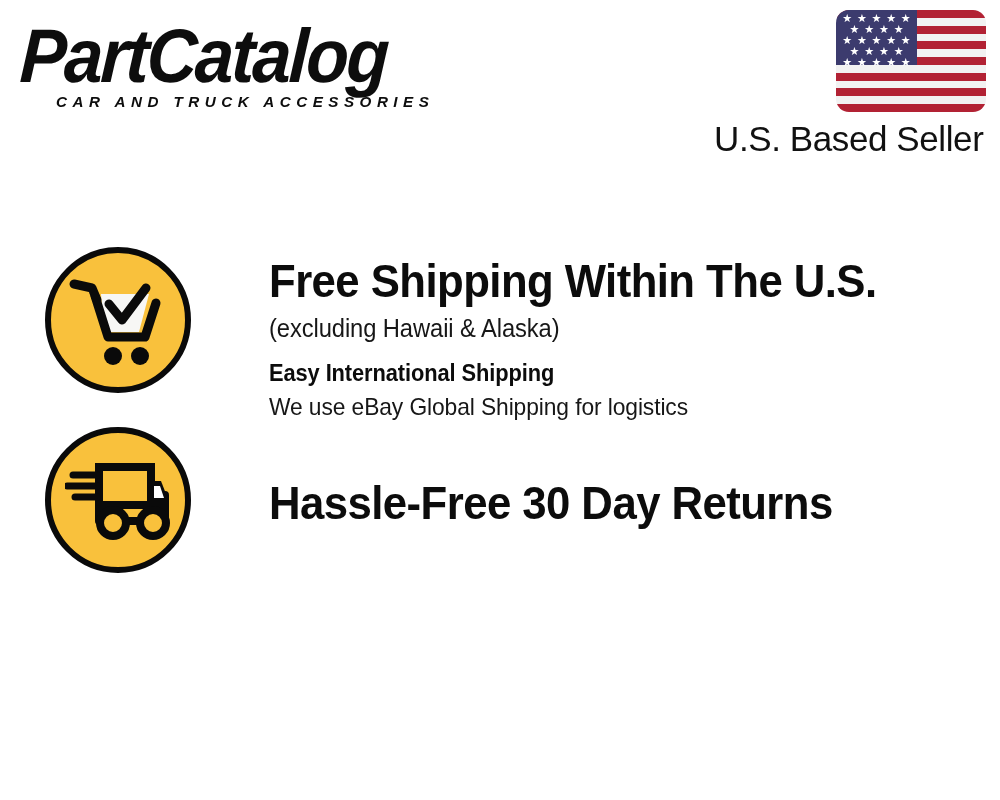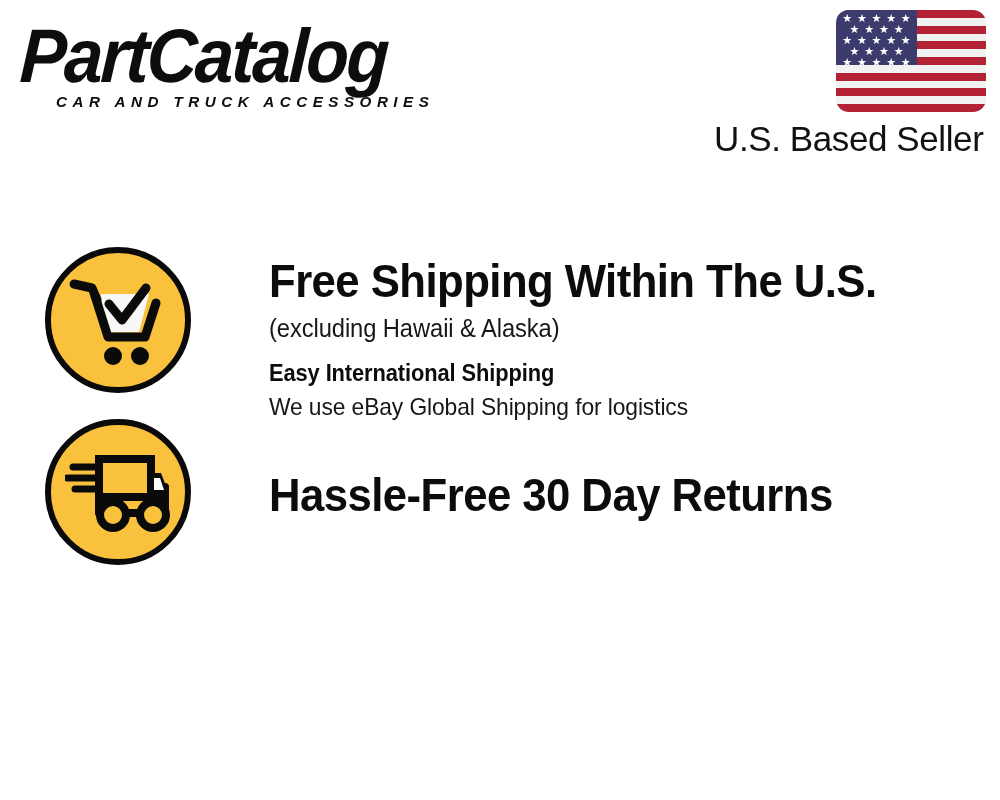--- a/index.html
+++ b/index.html
@@ -148,21 +148,21 @@
     height: 625px;
   }
   .feature-row {
     position: absolute;
     left: 0;
     width: 1000px;
     display: flex;
     align-items: flex-start;
   }
   .feature-row.row-1 { top: 72px;  height: 170px; justify-content: flex-end; }
-  .feature-row.row-2 { top: 244px; height: 170px; }
+  .feature-row.row-2 { top: 252px; height: 170px; }
   .feature-row.row-3 { top: 415px; height: 170px; }
 
   .icon-badge {
     position: relative;
     flex: 0 0 auto;
     margin-left: 45px;
     width: 146px;
     height: 146px;
     border-radius: 50%;
     background: #F9C13C;

